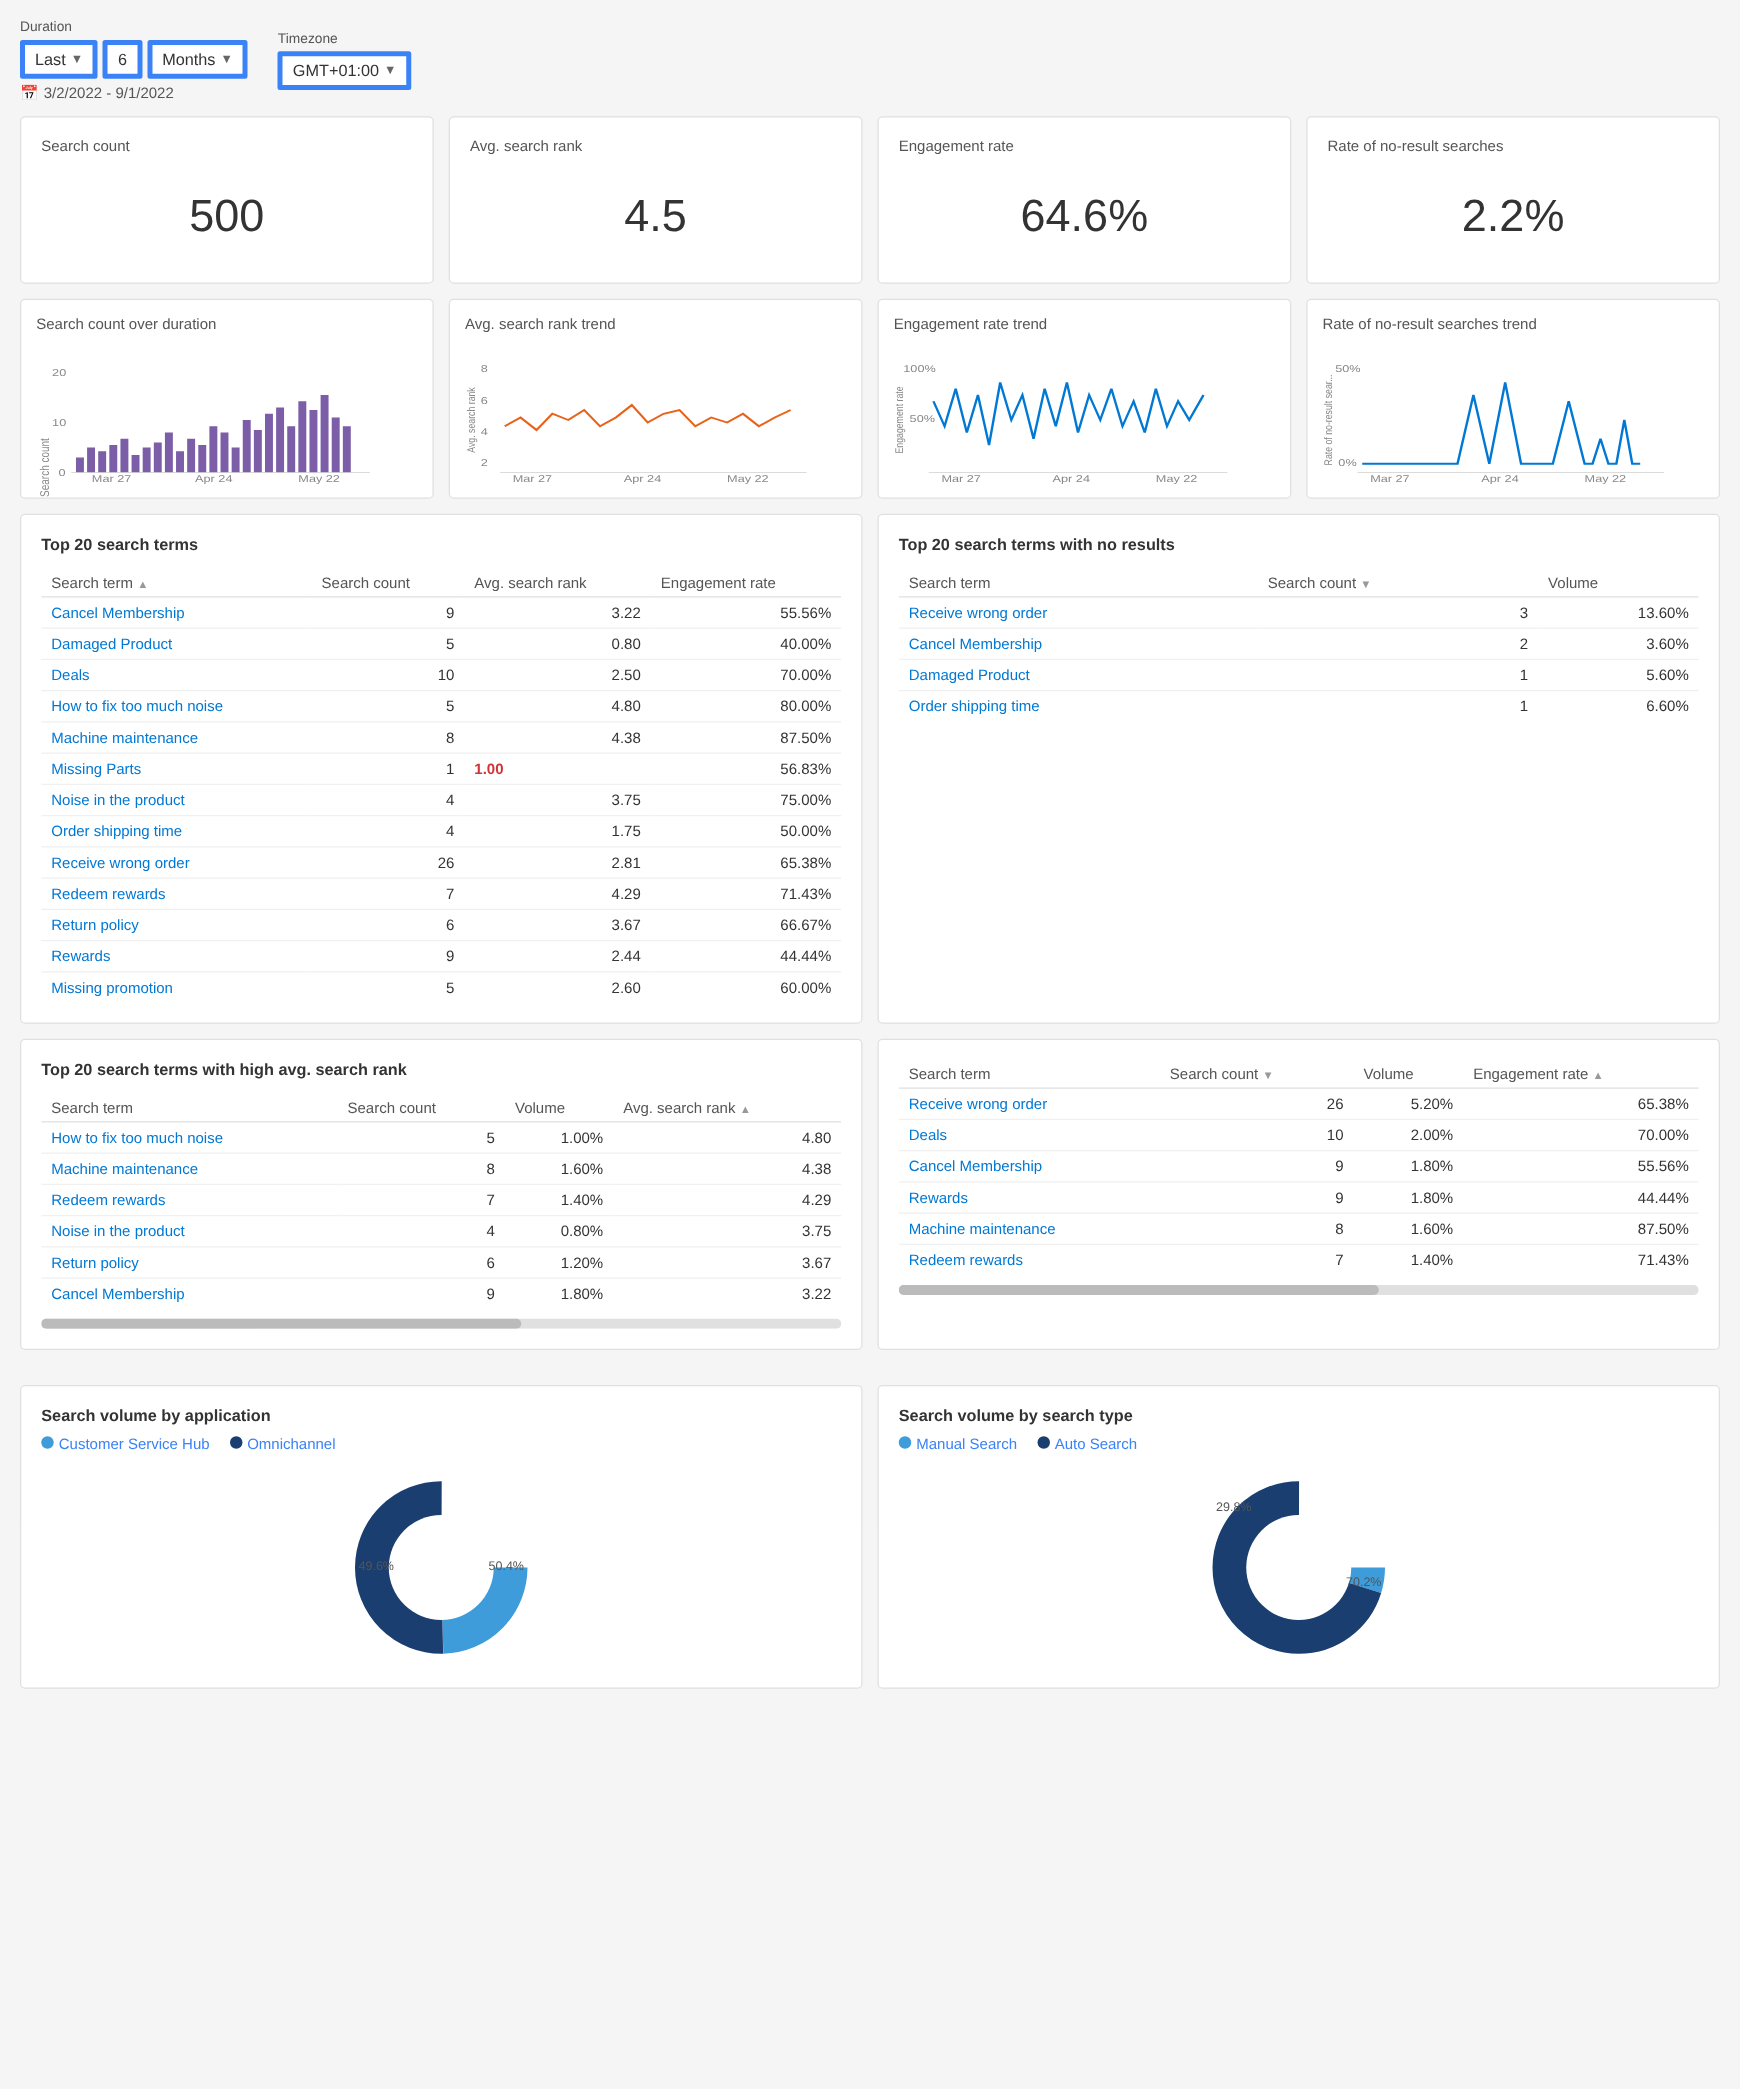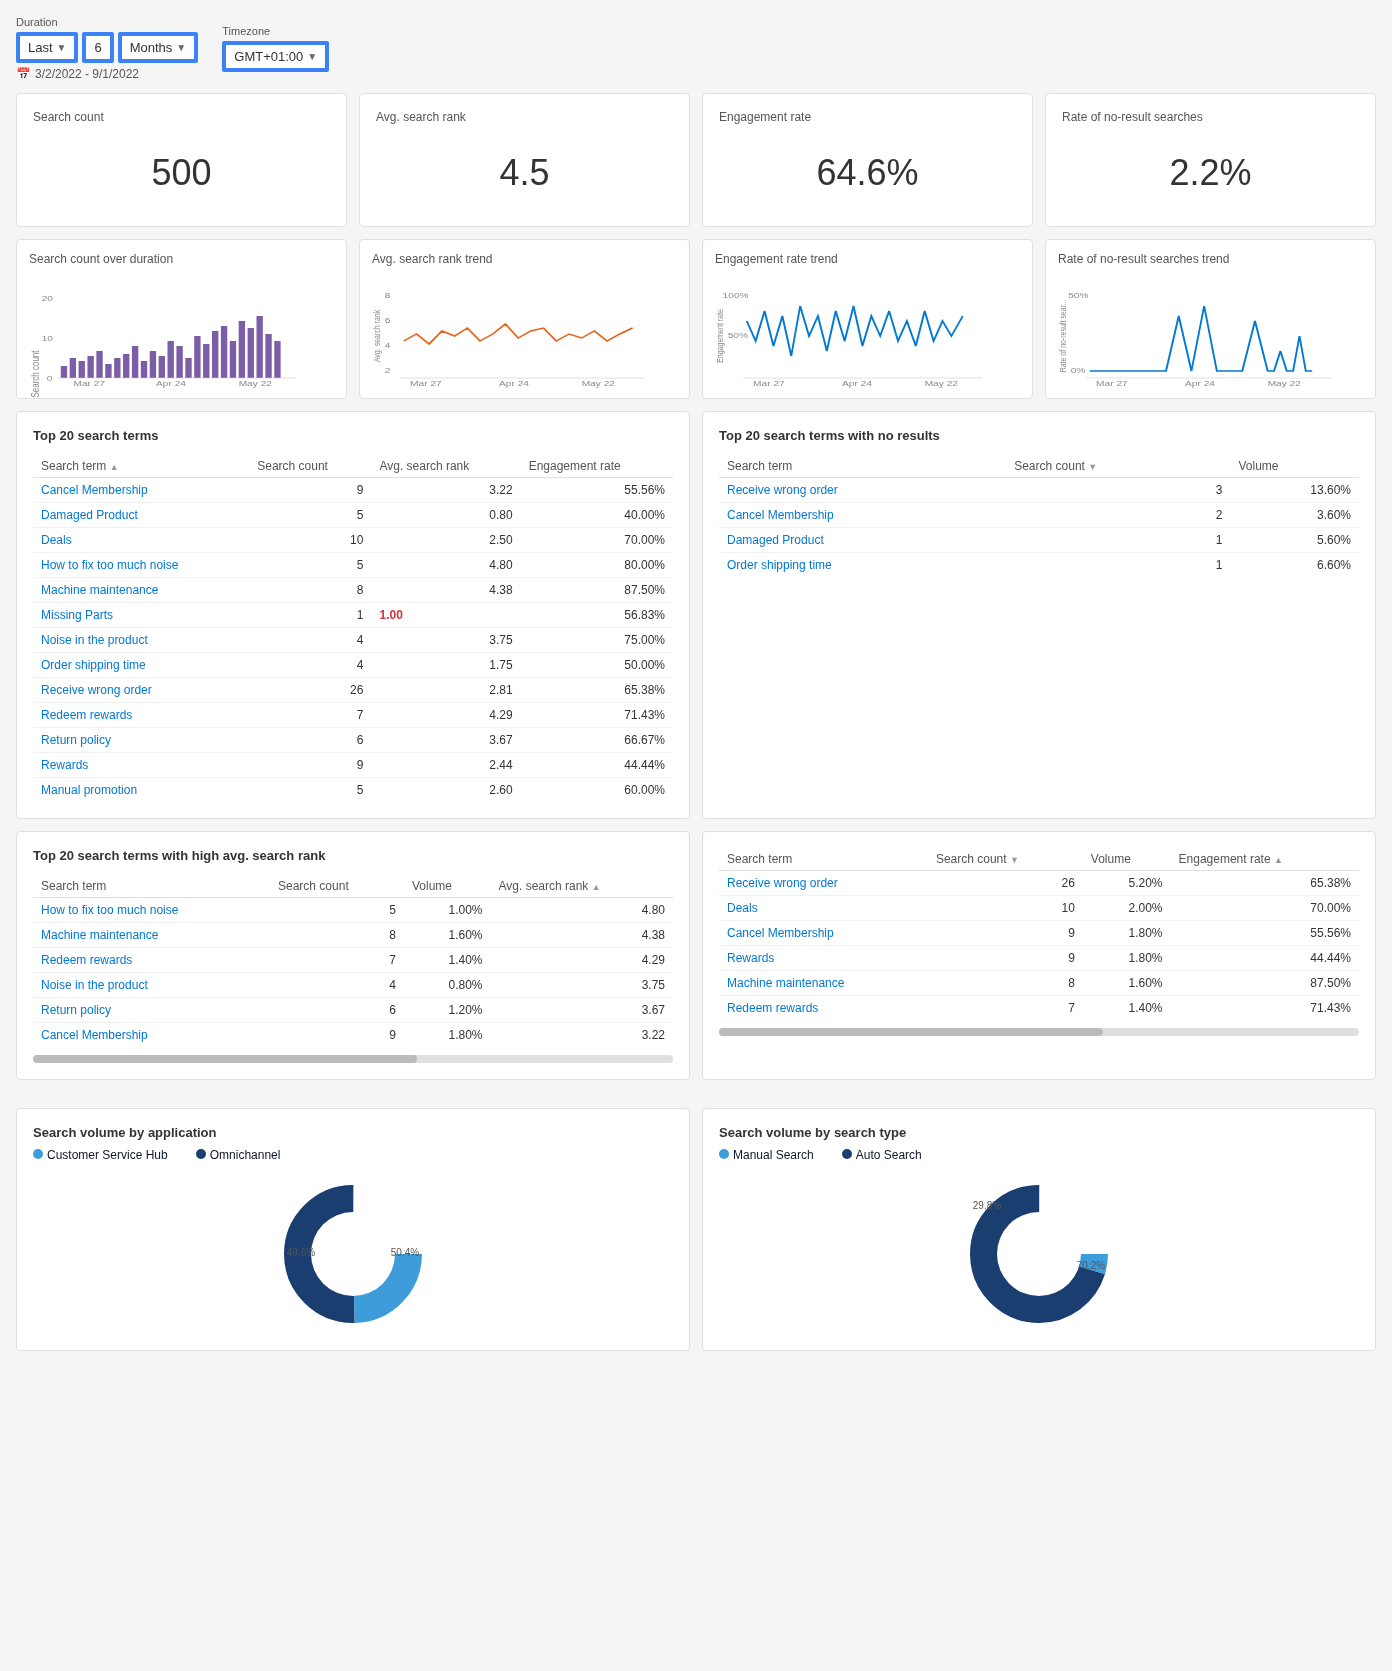--- a/index.html
+++ b/index.html
@@ -40,21 +40,21 @@
     .data-table td.highlight { color: #d13438; font-weight: 600; }
     .data-table tbody tr:last-child td { border-bottom: none; }
 
     
     .bottom-tables-row { display: grid; grid-template-columns: 1fr 1fr; gap: 12px; margin-bottom: 12px; }
 
     
     .donut-row { display: grid; grid-template-columns: 1fr 1fr; gap: 12px; margin-top: 28px; }
     .donut-card { background: #fff; border: 1px solid #e0e0e0; border-radius: 4px; padding: 16px; }
     .donut-card-title { font-size: 13px; font-weight: 600; color: #333; margin-bottom: 8px; }
-    .donut-legend { display: flex; gap: 28px; margin-bottom: 12px; font-size: 12px; color: #0f172a; align-items: center; }
+    .donut-legend { display: flex; gap: 16px; margin-bottom: 12px; font-size: 12px; color: #3b82f6; align-items: center; }
     .legend-dot { width: 10px; height: 10px; border-radius: 50%; display: inline-block; margin-right: 4px; }
     .donut-container { display: flex; justify-content: center; align-items: center; position: relative; height: 160px; }
 
     
     svg { overflow: visible; }
 
     
     .table-scroll { overflow-x: auto; }
     .scroll-bar { height: 8px; background: #e0e0e0; border-radius: 4px; margin-top: 8px; position: relative; }
     .scroll-thumb { height: 8px; background: #bbb; border-radius: 4px; width: 60%; position: absolute; left: 0; }
@@ -295,21 +295,21 @@
                 <td class="num">3.67</td>
                 <td class="num">66.67%</td>
               </tr>
               <tr>
                 <td style="color: rgb(0, 120, 212);">Rewards</td>
                 <td class="num">9</td>
                 <td class="num">2.44</td>
                 <td class="num">44.44%</td>
               </tr>
               <tr>
-                <td style="color: rgb(0, 120, 212);">Manual promotion</td>
+                <td style="color: rgb(0, 120, 212);">Missing promotion</td>
                 <td class="num">5</td>
                 <td class="num">2.60</td>
                 <td class="num">60.00%</td>
               </tr>
             </tbody>
         </table>
       </div>
     </div>
 
     <div class="table-card">

